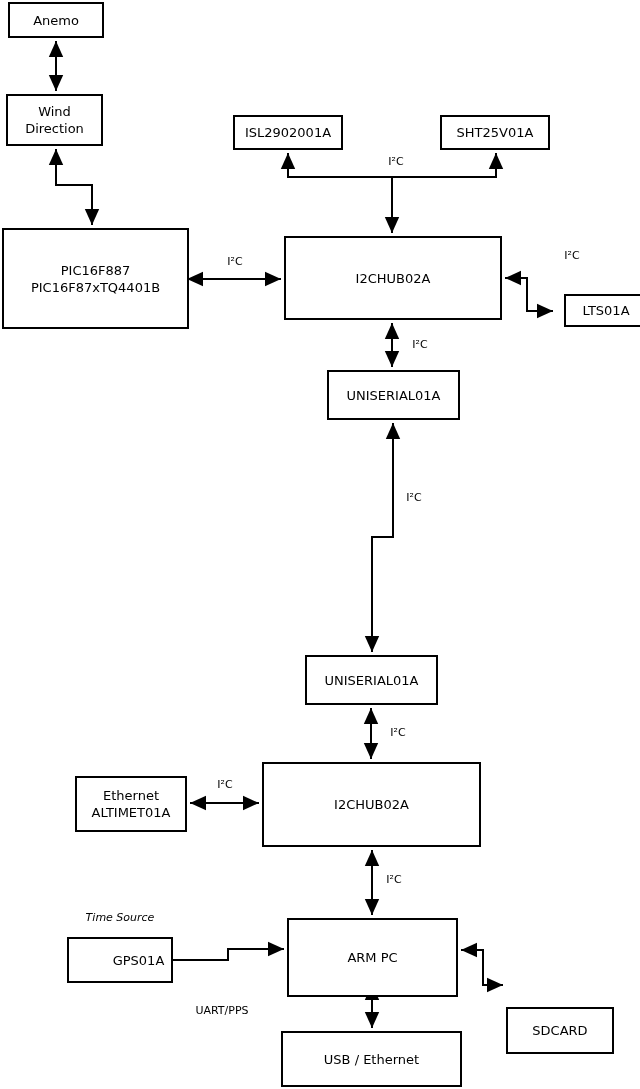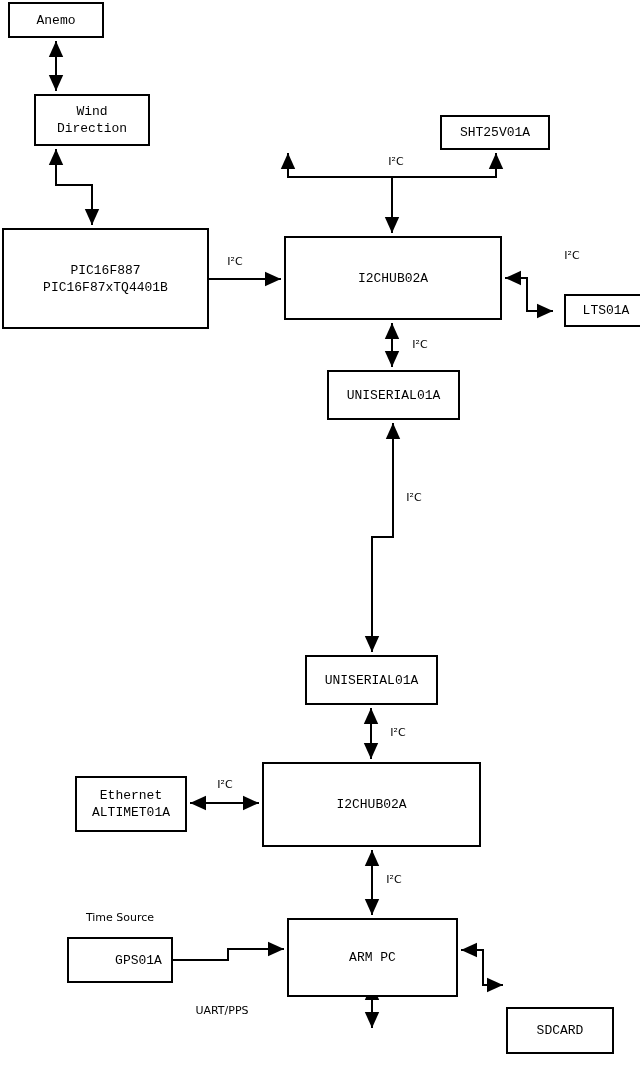--- a/index.html
+++ b/index.html
@@ -29,21 +29,20 @@
     background: #ffffff;
     border: 2px solid #000000;
     display: flex;
     flex-direction: column;
     align-items: center;
     justify-content: center;
     text-align: center;
     font-size: 13px;
     line-height: 17px;
     white-space: nowrap;
-    font-family: Liberation Mono, monospace;
   }
   .edge-label {
     position: absolute;
     transform: translate(-50%, -50%);
     font-size: 11px;
     white-space: nowrap;
     background: #ffffff;
     padding: 0 1px;
   }
   .edge-path {
@@ -76,30 +75,33 @@
     <path class="edge-path" d="M 372 850 V 915" marker-start="url(#ah)" marker-end="url(#ah)"></path>
     <path class="edge-path" d="M 173 960 H 228 V 949 H 284" marker-end="url(#ah)"></path>
     <path class="edge-path" d="M 461 950 H 483 V 985 H 503" marker-start="url(#ah)" marker-end="url(#ah)"></path>
     <path class="edge-path" d="M 372 984 V 1028" marker-start="url(#ah)" marker-end="url(#ah)"></path>
   </svg>
 
   <div class="node" style="left:8px; top:2px; width:96px; height:36px;">
     <span>Anemo</span>
   </div>
 
-  <div class="node" style="left:6px; top:94px; width:116px; height:52px;margin-left:28px;">
+  <div class="node" style="left:6px; top:94px; width:97px; height:52px;">
     <span>Wind</span>
     <span>Direction</span>
   </div>
 
-  <div class="node" style="left:2px; top:228px; width:207px; height:101px;">
+  <div class="node" style="left:2px; top:228px; width:187px; height:101px;">
     <span>PIC16F887</span>
     <span>PIC16F87xTQ4401B</span>
   </div>
 
+  <div class="node" style="left:233px; top:115px; width:110px; height:35px;">
+    <span>ISL2902001A</span>
+  </div>
 
   <div class="node" style="left:440px; top:115px; width:110px; height:35px;">
     <span>SHT25V01A</span>
   </div>
 
   <div class="node" style="left:284px; top:236px; width:218px; height:84px;">
     <span>I2CHUB02A</span>
   </div>
 
   <div class="node" style="left:564px; top:294px; width:84px; height:33px;">
@@ -128,25 +130,28 @@
   </div>
 
   <div class="node" style="left:287px; top:918px; width:171px; height:79px;">
     <span>ARM PC</span>
   </div>
 
   <div class="node" style="left:506px; top:959px; width:108px; height:47px;margin-top:48px;">
     <span>SDCARD</span>
   </div>
 
+  <div class="node" style="left:281px; top:1031px; width:181px; height:56px;">
+    <span>USB / Ethernet</span>
+  </div>
 
   <div class="edge-label" style="left:396px; top:161px;">I²C</div>
   <div class="edge-label" style="left:235px; top:261px;">I²C</div>
   <div class="edge-label" style="left:572px; top:255px;">I²C</div>
   <div class="edge-label" style="left:420px; top:344px;">I²C</div>
   <div class="edge-label" style="left:414px; top:497px;">I²C</div>
   <div class="edge-label" style="left:398px; top:732px;">I²C</div>
   <div class="edge-label" style="left:225px; top:784px;">I²C</div>
   <div class="edge-label" style="left:394px; top:879px;">I²C</div>
-  <div class="edge-label" style="left:120px; top:917px;">Time Source</div>
+  <div class="edge-label" style="left:120px; top:917px;font-style:italic;">Time Source</div>
   <div class="edge-label" style="left:222px; top:978px;margin-top:32px;">UART/PPS</div>
 
 </div>
 
 </body></html>

